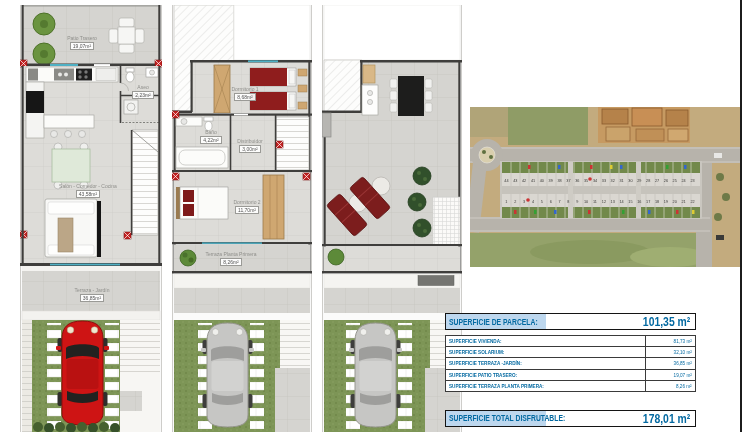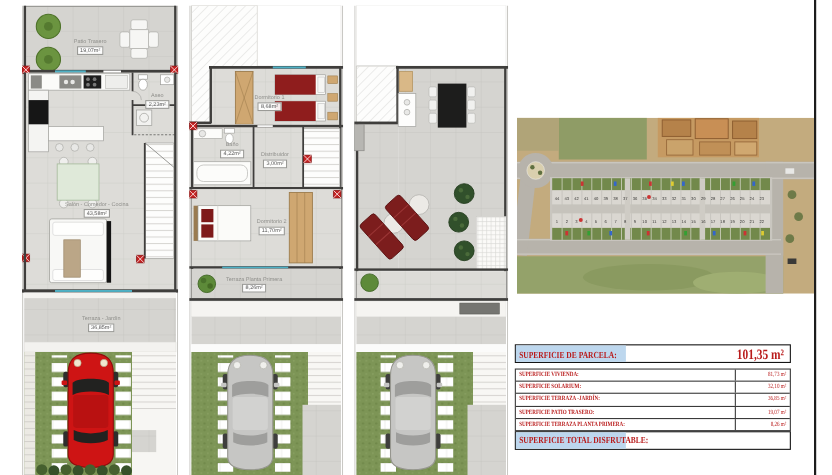--- a/index.html
+++ b/index.html
@@ -9,33 +9,33 @@
   .frame-line{position:absolute;left:740px;top:0;width:2px;height:432px;background:#1c1c1c;}
 
   
   .room-label{position:absolute;display:flex;flex-direction:column;align-items:center;gap:1px;
               pointer-events:none;}
   .rl-name{font-size:5px;line-height:5px;color:#8f8f8b;white-space:nowrap;}
   .rl-area{font-size:5px;line-height:6px;color:#555;background:rgba(255,255,255,.92);
            border:0.5px solid #9a9a96;padding:0 2px;white-space:nowrap;}
 
   
-  .areas-table{position:absolute;left:468px;top:313px;width:251px;color:#b91c1c;font-family:Liberation Serif, serif;}
+  .areas-table{position:absolute;left:445px;top:313px;width:251px;color:#0369a1;}
   .t-big{display:flex;height:15px;border:1.3px solid #141414;background:#fff;}
   .t-big-label{width:97px;background:#bdd7ee;display:flex;align-items:center;padding-left:3px;
                font-weight:bold;font-size:8.5px;}
   .t-big-value{flex:1;display:flex;align-items:center;justify-content:flex-end;padding-right:5px;
                font-weight:bold;font-size:13px;}
   .t-detail{border:0.8px solid #3a3a3a;margin-top:5px;background:#fff;}
   .t-sm{display:flex;height:10.2px;}
   .t-sm + .t-sm{border-top:0.8px solid #3a3a3a;}
   .t-sm-label{flex:1;display:flex;align-items:center;padding-left:3px;font-weight:bold;font-size:5.8px;}
   .t-sm-value{width:46px;border-left:0.8px solid #3a3a3a;display:flex;align-items:center;
               justify-content:flex-end;padding-right:3px;font-size:5.8px;}
-  .t-total{margin-top:0;}
+  .t-total{margin-top:18px;}
   .cond{transform:scaleX(0.8);transform-origin:0 50%;display:inline-block;white-space:nowrap;}
   .cond-r{transform:scaleX(0.8);transform-origin:100% 50%;display:inline-block;white-space:nowrap;}
 
   .lot-num{font:3.8px "Liberation Sans",sans-serif;fill:#3a3a38;text-anchor:middle;}
   .wall{stroke:#3f3e3c;stroke-width:2.2;}
   .wall-i{stroke:#3f3e3c;stroke-width:1.6;}
 </style>
 </head>
 <body>
 
@@ -726,17 +726,20 @@
         <div class="t-sm-value">
             <span class="cond-r">8,26 m²</span>
           </div>
       </div>
     </div>
 
     <div class="t-big t-total">
       <div class="t-big-label">
         <span class="cond">SUPERFICIE TOTAL DISFRUTABLE:</span>
       </div>
+      <div class="t-big-value">
+        <span class="cond-r">178,01 m²</span>
+      </div>
     </div>
   </div>
 
   <div class="frame-line"></div>
 </div>
 
 </body></html>

